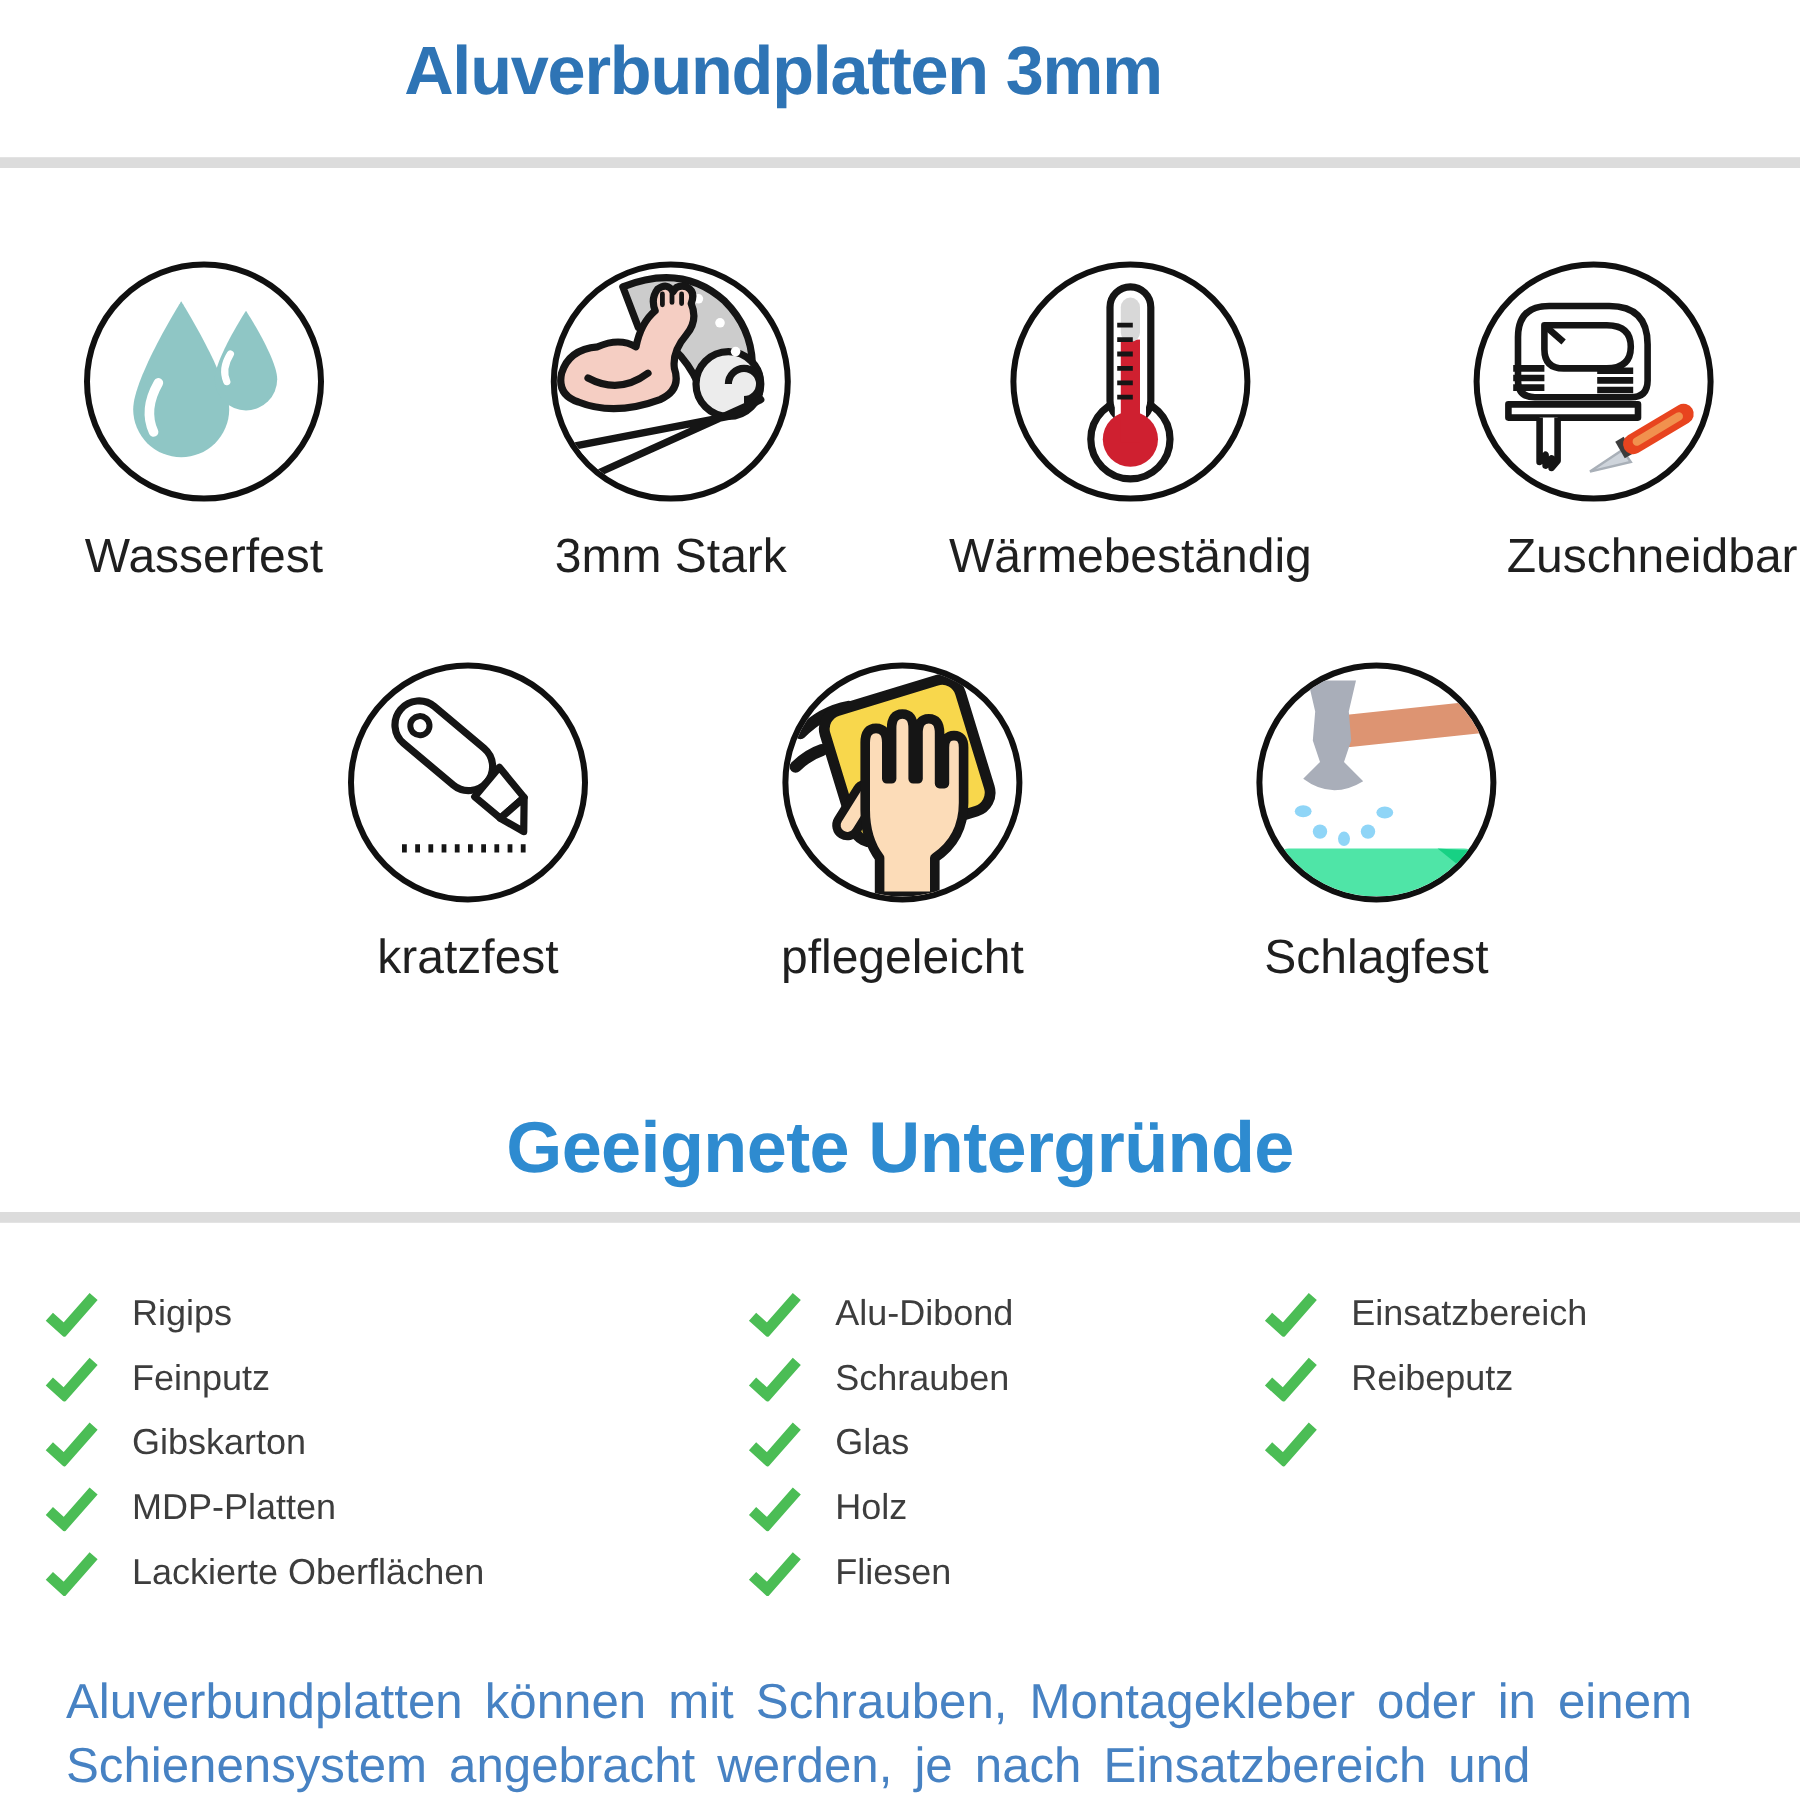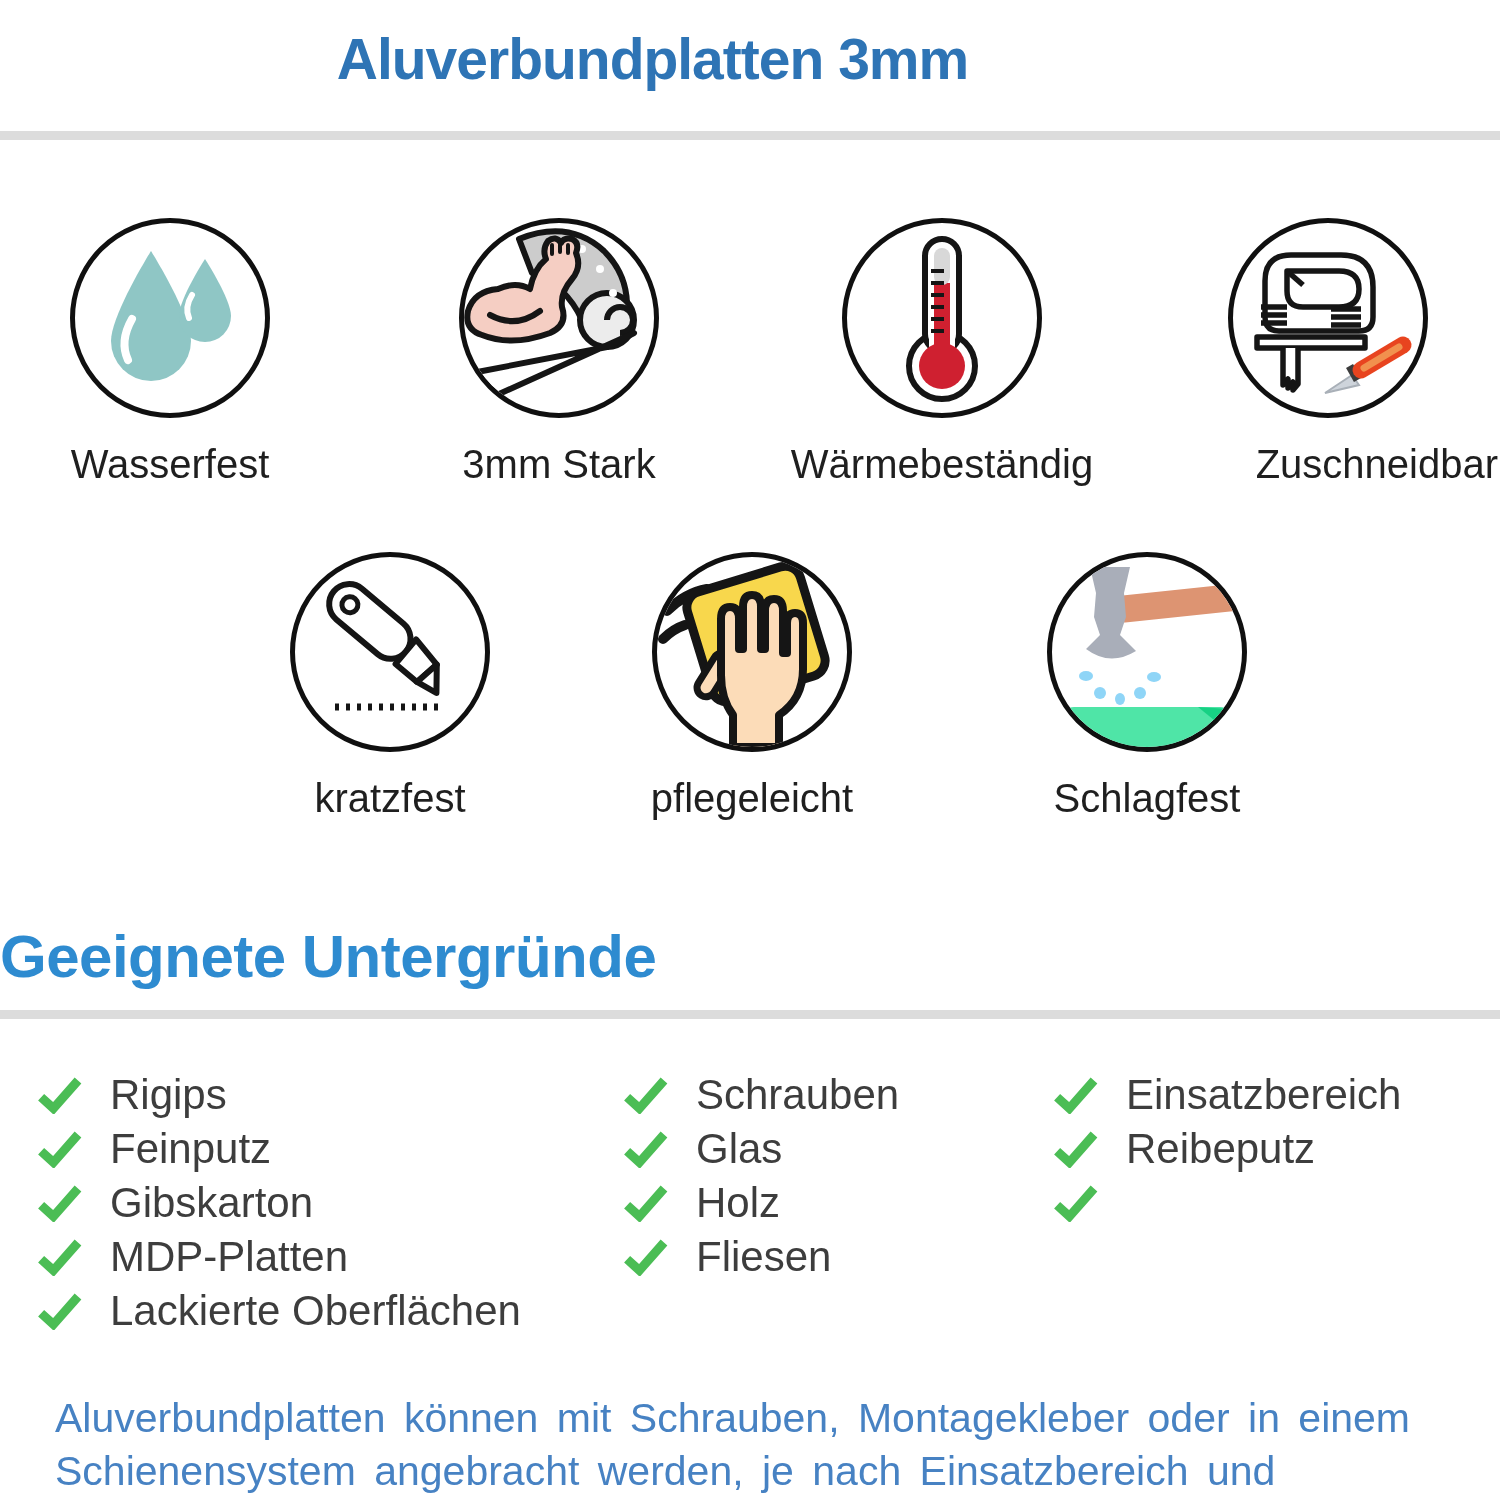--- a/index.html
+++ b/index.html
@@ -9,36 +9,36 @@
   }
   .abs{position:absolute;}
   .page-title{
     left:0;top:26px;width:1305px;text-align:center;
     font-size:57px;font-weight:700;letter-spacing:-1px;color:#2e74b5;
   }
   .divider{left:0;width:1500px;height:9px;background:#dcdcdc;}
   .divider.d1{top:131px;}
   .divider.d2{top:1010px;}
   .section-title{
-    left:0;top:922px;width:1500px;text-align:left;
+    left:0;top:922px;width:1500px;text-align:center;
     font-size:60px;font-weight:600;letter-spacing:-0.5px;color:#2e8bd0;
   }
   .feature{width:340px;text-align:center;}
   .circle{
     width:190px;height:190px;border:5px solid #101010;border-radius:50%;
     margin:0 auto;overflow:hidden;background:#fff;
   }
   .circle svg{display:block;width:190px;height:190px;}
   .feature .lbl{
     margin-top:24px;font-size:40px;font-weight:500;color:#1f1f1f;letter-spacing:0;
   }
   .check-row{height:54px;display:flex;align-items:center;}
   .check-row .chk{flex:0 0 auto;margin-right:28px;display:block;}
   .check-row .txt{
-    font-size:42px;font-weight:500;color:#3d3d3d;white-space:nowrap;
+    font-size:30px;font-weight:500;color:#3d3d3d;white-space:nowrap;
   }
   .footer-note{
     left:55px;top:1392px;width:1400px;
     font-size:41px;font-weight:500;color:#4782c3;line-height:53px;word-spacing:7px;
   }
 </style>
 </head>
 <body>
 
 <div class="abs page-title">Aluverbundplatten 3mm</div>
@@ -193,20 +193,26 @@
       </svg>
     <span class="txt">Lackierte Oberflächen</span>
   </div>
 </div>
 
 <div class="abs" style="left:622px;top:1068px;">
   <div class="check-row">
     <svg class="chk" width="46" height="38" viewBox="0 0 40 34">
         <path d="M4 19 L15 29 L37 4" stroke="#4bbd55" stroke-width="8" fill="none"></path>
       </svg>
+    <span class="txt">Alu-Dibond</span>
+  </div>
+  <div class="check-row">
+    <svg class="chk" width="46" height="38" viewBox="0 0 40 34">
+        <path d="M4 19 L15 29 L37 4" stroke="#4bbd55" stroke-width="8" fill="none"></path>
+      </svg>
     <span class="txt">Schrauben</span>
   </div>
   <div class="check-row">
     <svg class="chk" width="46" height="38" viewBox="0 0 40 34">
         <path d="M4 19 L15 29 L37 4" stroke="#4bbd55" stroke-width="8" fill="none"></path>
       </svg>
     <span class="txt">Glas</span>
   </div>
   <div class="check-row">
     <svg class="chk" width="46" height="38" viewBox="0 0 40 34">

